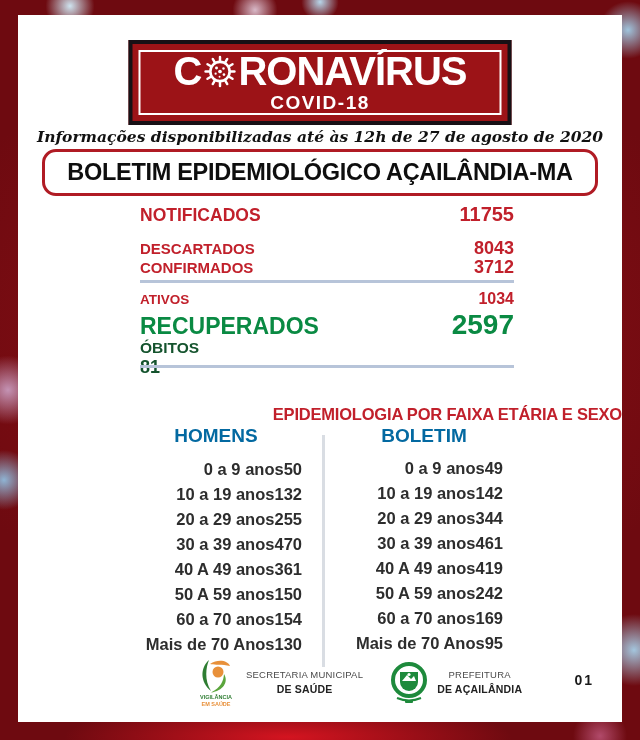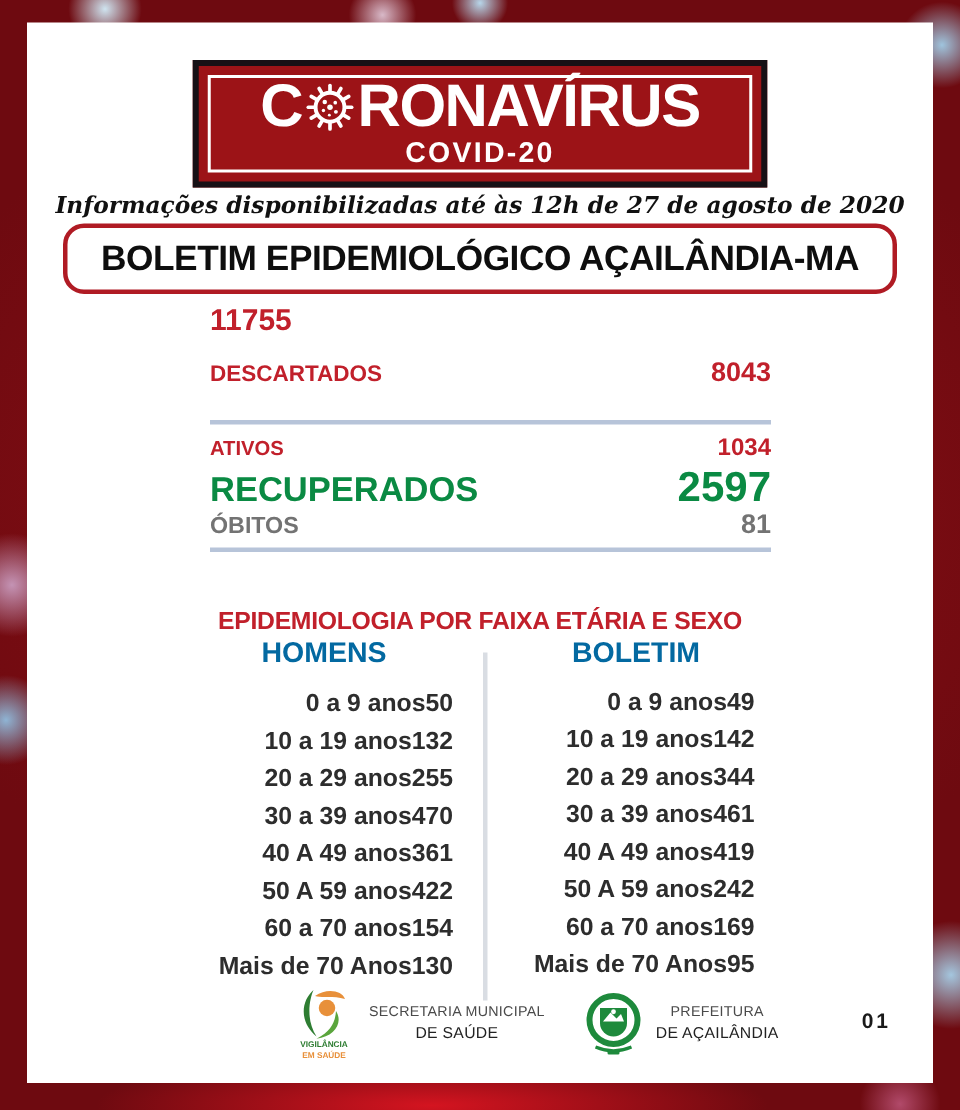--- a/index.html
+++ b/index.html
@@ -53,33 +53,33 @@
   }
 
   
   .stat-row {
     position:absolute; left:122px; width:374px;
     display:flex; justify-content:space-between; align-items:baseline;
     font-weight:bold;
   }
   .red   { color:#c1202b; }
   .green { color:#0a8a43; }
-  .dark  { color:#737373; }
+  .dark  { color:#14532d;flex-direction:column; }
   .r-not  { top:188px; font-size:17.5px; } .r-not  .val { font-size:20px; }
   .r-desc { top:223px; font-size:15px; }   .r-desc .val { font-size:18px; }
   .r-conf { top:242px; font-size:15px; }   .r-conf .val { font-size:18px; }
   .r-atv  { top:275px; font-size:13.5px; } .r-atv  .val { font-size:16px; }
   .r-rec  { top:294px; font-size:23px; }   .r-rec  .val { font-size:28px;text-align:center; }
   .r-obt  { top:324px; font-size:15.5px; } .r-obt  .val { font-size:18px; }
   .h-divider { position:absolute; left:122px; width:374px; height:0; border-top:3.5px solid #b7c4d9; }
   .d1 { top:265px; } .d2 { top:350px; }
 
   
   .epi-title {
-    position:absolute; top:390px; left:0; width:100%; text-align:center;
+    position:absolute; top:390px; left:0; width:100%; text-align:right;
     font-size:16.5px; font-weight:bold; color:#c1202b; letter-spacing:-0.2px;
   }
   .col-header { position:absolute; top:410px; text-align:center; font-size:19px; font-weight:bold; color:#0369a1; }
   .ch-men   { left:112px; width:172px; }
   .ch-women { left:327px; width:158px; }
   .v-divider { position:absolute; left:304px; top:420px; width:3px; height:232px; background:#d9dde3; }
   .age-table { position:absolute; }
   .tb-men   { left:112px; top:442px; width:172px; }
   .tb-women { left:327px; top:441px; width:158px; }
   .t-row {
@@ -89,21 +89,21 @@
 
   
   .footer { position:absolute; left:0; bottom:10px; width:100%; height:56px; }
   .footer-inner { position:absolute; left:176px; top:2px; display:flex; align-items:center; }
   .logo-block { display:flex; flex-direction:column; align-items:center; }
   .vig-caption { font-size:5.5px; font-weight:bold; line-height:1.2; text-align:center; }
   .vig-caption .l1 { color:#2e7d32; } .vig-caption .l2 { color:#e8903a; }
   .org-text { font-size:9.5px; color:#4a4a4a; letter-spacing:0.2px; line-height:1.35; }
   .sec-text { text-align:center; margin-left:8px; }
   .pref-text { text-align:center; margin-left:8px; }
-  .org-text .bold-line { font-weight:normal; color:#222222; font-size:10.5px; }
+  .org-text .bold-line { font-weight:bold; color:#222222; font-size:10.5px; }
   .gap { width:26px; }
   .page-number { position:absolute; right:28px; top:16px; font-size:14px; font-weight:bold; letter-spacing:2px; color:#1a1a1a; }
 </style>
 </head>
 <body>
 
 <div class="panel">
 
   <div class="banner">
     <div class="banner-inner">
@@ -129,34 +129,39 @@
             <circle cx="16" cy="16" r="1.7"></circle>
             <circle cx="24" cy="16.5" r="1.4"></circle>
             <circle cx="20" cy="20" r="2.1"></circle>
             <circle cx="15" cy="22.5" r="1.3"></circle>
             <circle cx="24.5" cy="23.5" r="1.5"></circle>
             <circle cx="19.5" cy="26" r="1.1"></circle>
           </g>
         </svg>
         <span>RONAVÍRUS</span>
       </div>
-      <div class="banner-sub">COVID-20</div>
+      <div class="banner-sub">COVID-18</div>
     </div>
   </div>
 
   <div class="info-line">Informações disponibilizadas até às 12h de 27 de agosto de 2020</div>
 
   <div class="title-box">BOLETIM EPIDEMIOLÓGICO AÇAILÂNDIA-MA</div>
 
   <div class="stat-row r-not red">
+    <span class="lbl">NOTIFICADOS</span>
     <span class="val">11755</span>
   </div>
   <div class="stat-row r-desc red">
     <span class="lbl">DESCARTADOS</span>
     <span class="val">8043</span>
+  </div>
+  <div class="stat-row r-conf red">
+    <span class="lbl">CONFIRMADOS</span>
+    <span class="val">3712</span>
   </div>
   <div class="h-divider d1"></div>
   <div class="stat-row r-atv red">
     <span class="lbl">ATIVOS</span>
     <span class="val">1034</span>
   </div>
   <div class="stat-row r-rec green">
     <span class="lbl">RECUPERADOS</span>
     <span class="val">2597</span>
   </div>
@@ -187,21 +192,21 @@
     <div class="t-row">
         <span>30 a 39 anos</span>
         <span>470</span>
       </div>
     <div class="t-row">
         <span>40 A 49 anos</span>
         <span>361</span>
       </div>
     <div class="t-row">
         <span>50 A 59 anos</span>
-        <span>422</span>
+        <span>150</span>
       </div>
     <div class="t-row">
         <span>60 a 70 anos</span>
         <span>154</span>
       </div>
     <div class="t-row">
         <span>Mais de 70 Anos</span>
         <span>130</span>
       </div>
   </div>

